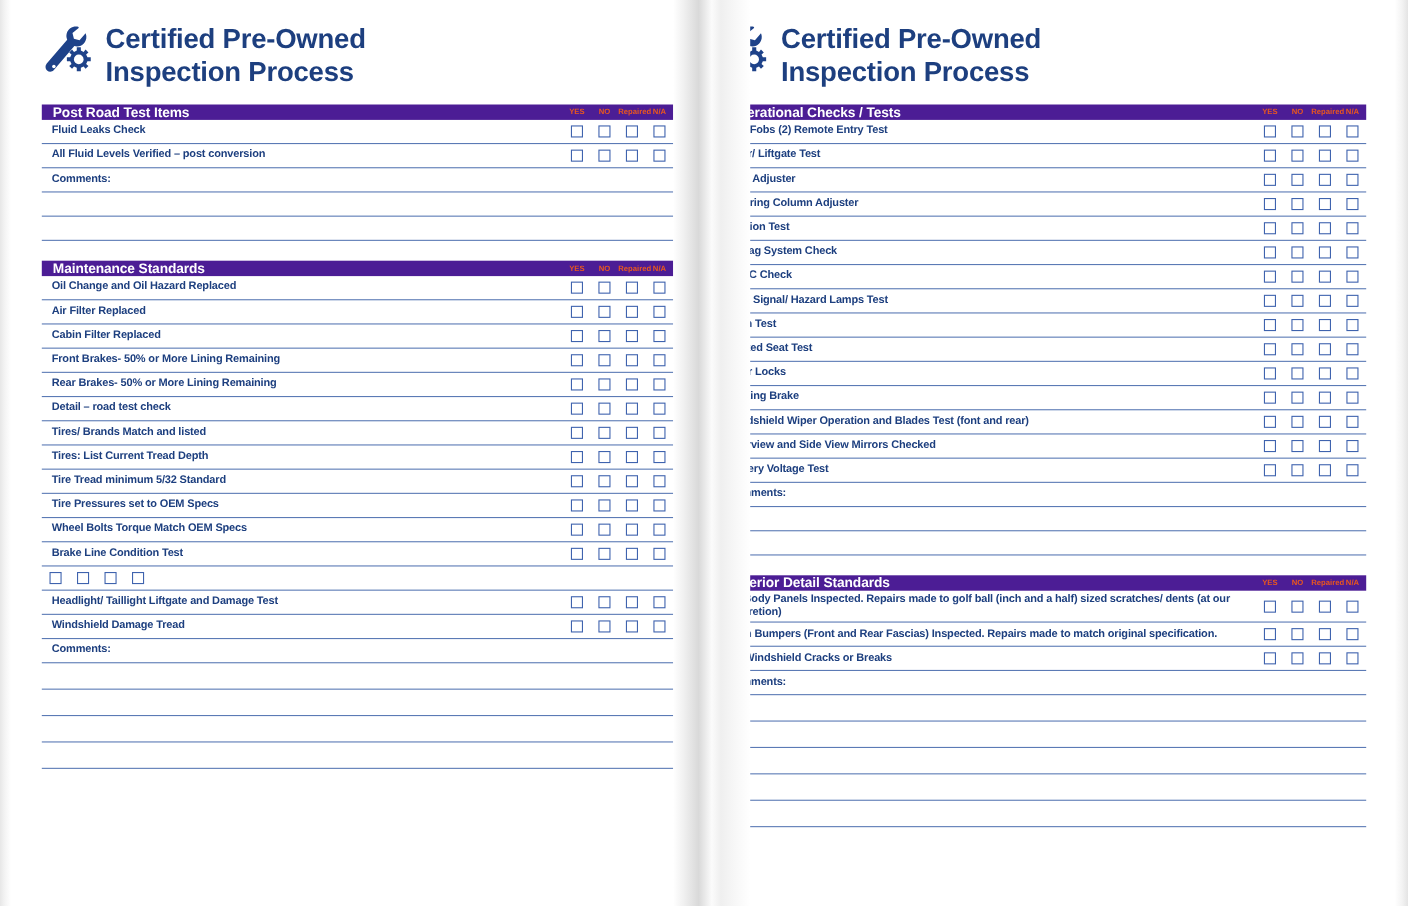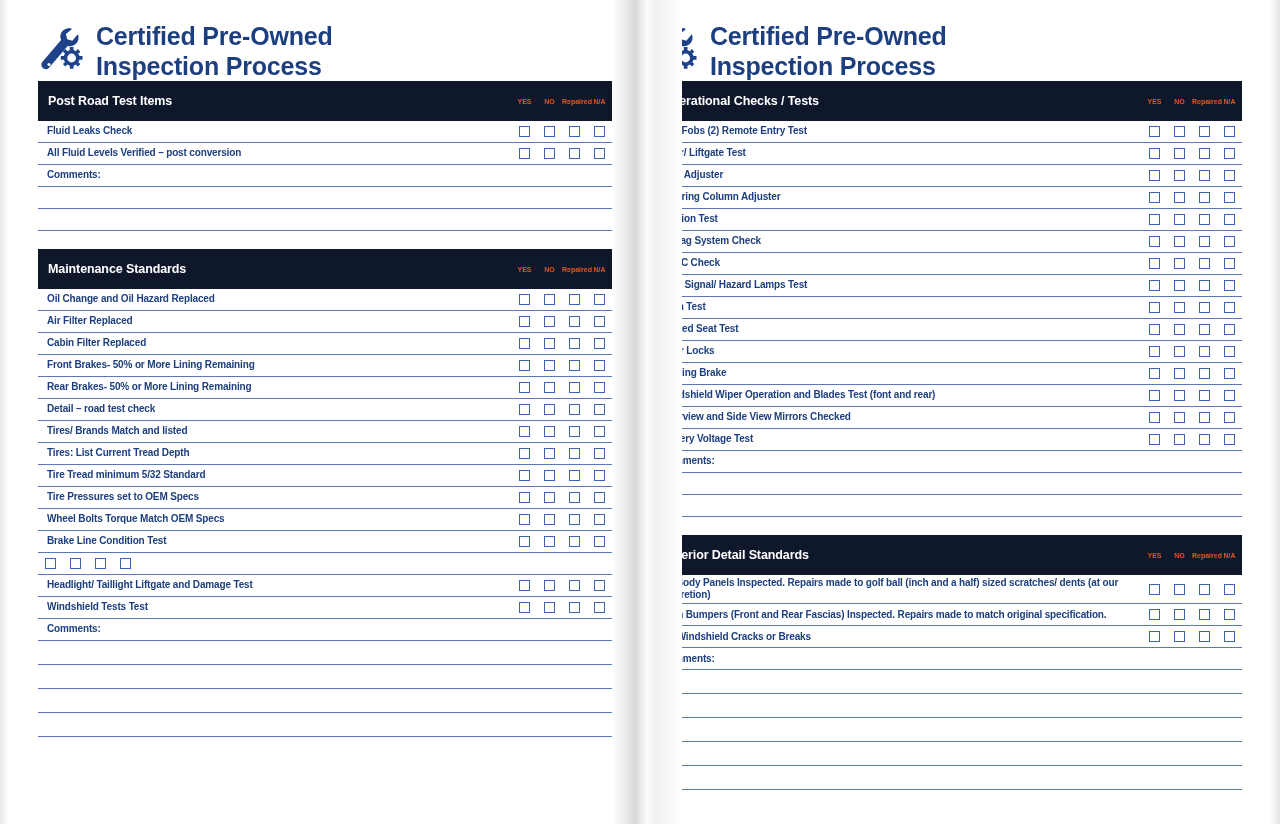--- a/index.html
+++ b/index.html
@@ -52,40 +52,40 @@
     background: linear-gradient(to right,
         #ffffff 0%, #f0f0f0 14%, #d9d9d9 33%, #fbfbfb 50%,
         #efefef 62%, #f8f8f8 82%, #ffffff 100%);
     pointer-events: none;
     z-index: 5;
   }
 
   
   .doc-head {
     display: flex;
-    align-items: center;
     gap: 10px;
+    margin-bottom: 14px;
   }
   .tool-icon { flex: 0 0 auto; width: 48px; height: 52px; }
   .doc-title {
     color: #1d3f7f;
     font-size: 25px;
     font-weight: bold;
     line-height: 1.18;
     letter-spacing: -0.2px;
   }
   .page-right .doc-title { font-size: 25px; }
 
   
   .section { margin-bottom: 18px; }
 
   .sec-head {
-    background: #0f172a;
+    background: #4c1d95;
     color: #ffffff;
-    height: 40px;
+    height: 14px;
     display: flex;
     align-items: center;
     padding: 0 10px;
     position: relative;
   }
   .sec-head-title {
     font-size: 12.5px;
     font-weight: bold;
     letter-spacing: -0.1px;
   }
@@ -476,21 +476,21 @@
               </span>
               <span class="cb">
                 <span class="cb-box"></span>
               </span>
               <span class="cb">
                 <span class="cb-box"></span>
               </span>
             </span>
           </div>
         <div class="row">
-            <span class="row-label">Windshield Tests Test</span>
+            <span class="row-label">Windshield Damage Tread</span>
             <span class="row-boxes">
               <span class="cb">
                 <span class="cb-box"></span>
               </span>
               <span class="cb">
                 <span class="cb-box"></span>
               </span>
               <span class="cb">
                 <span class="cb-box"></span>
               </span>

